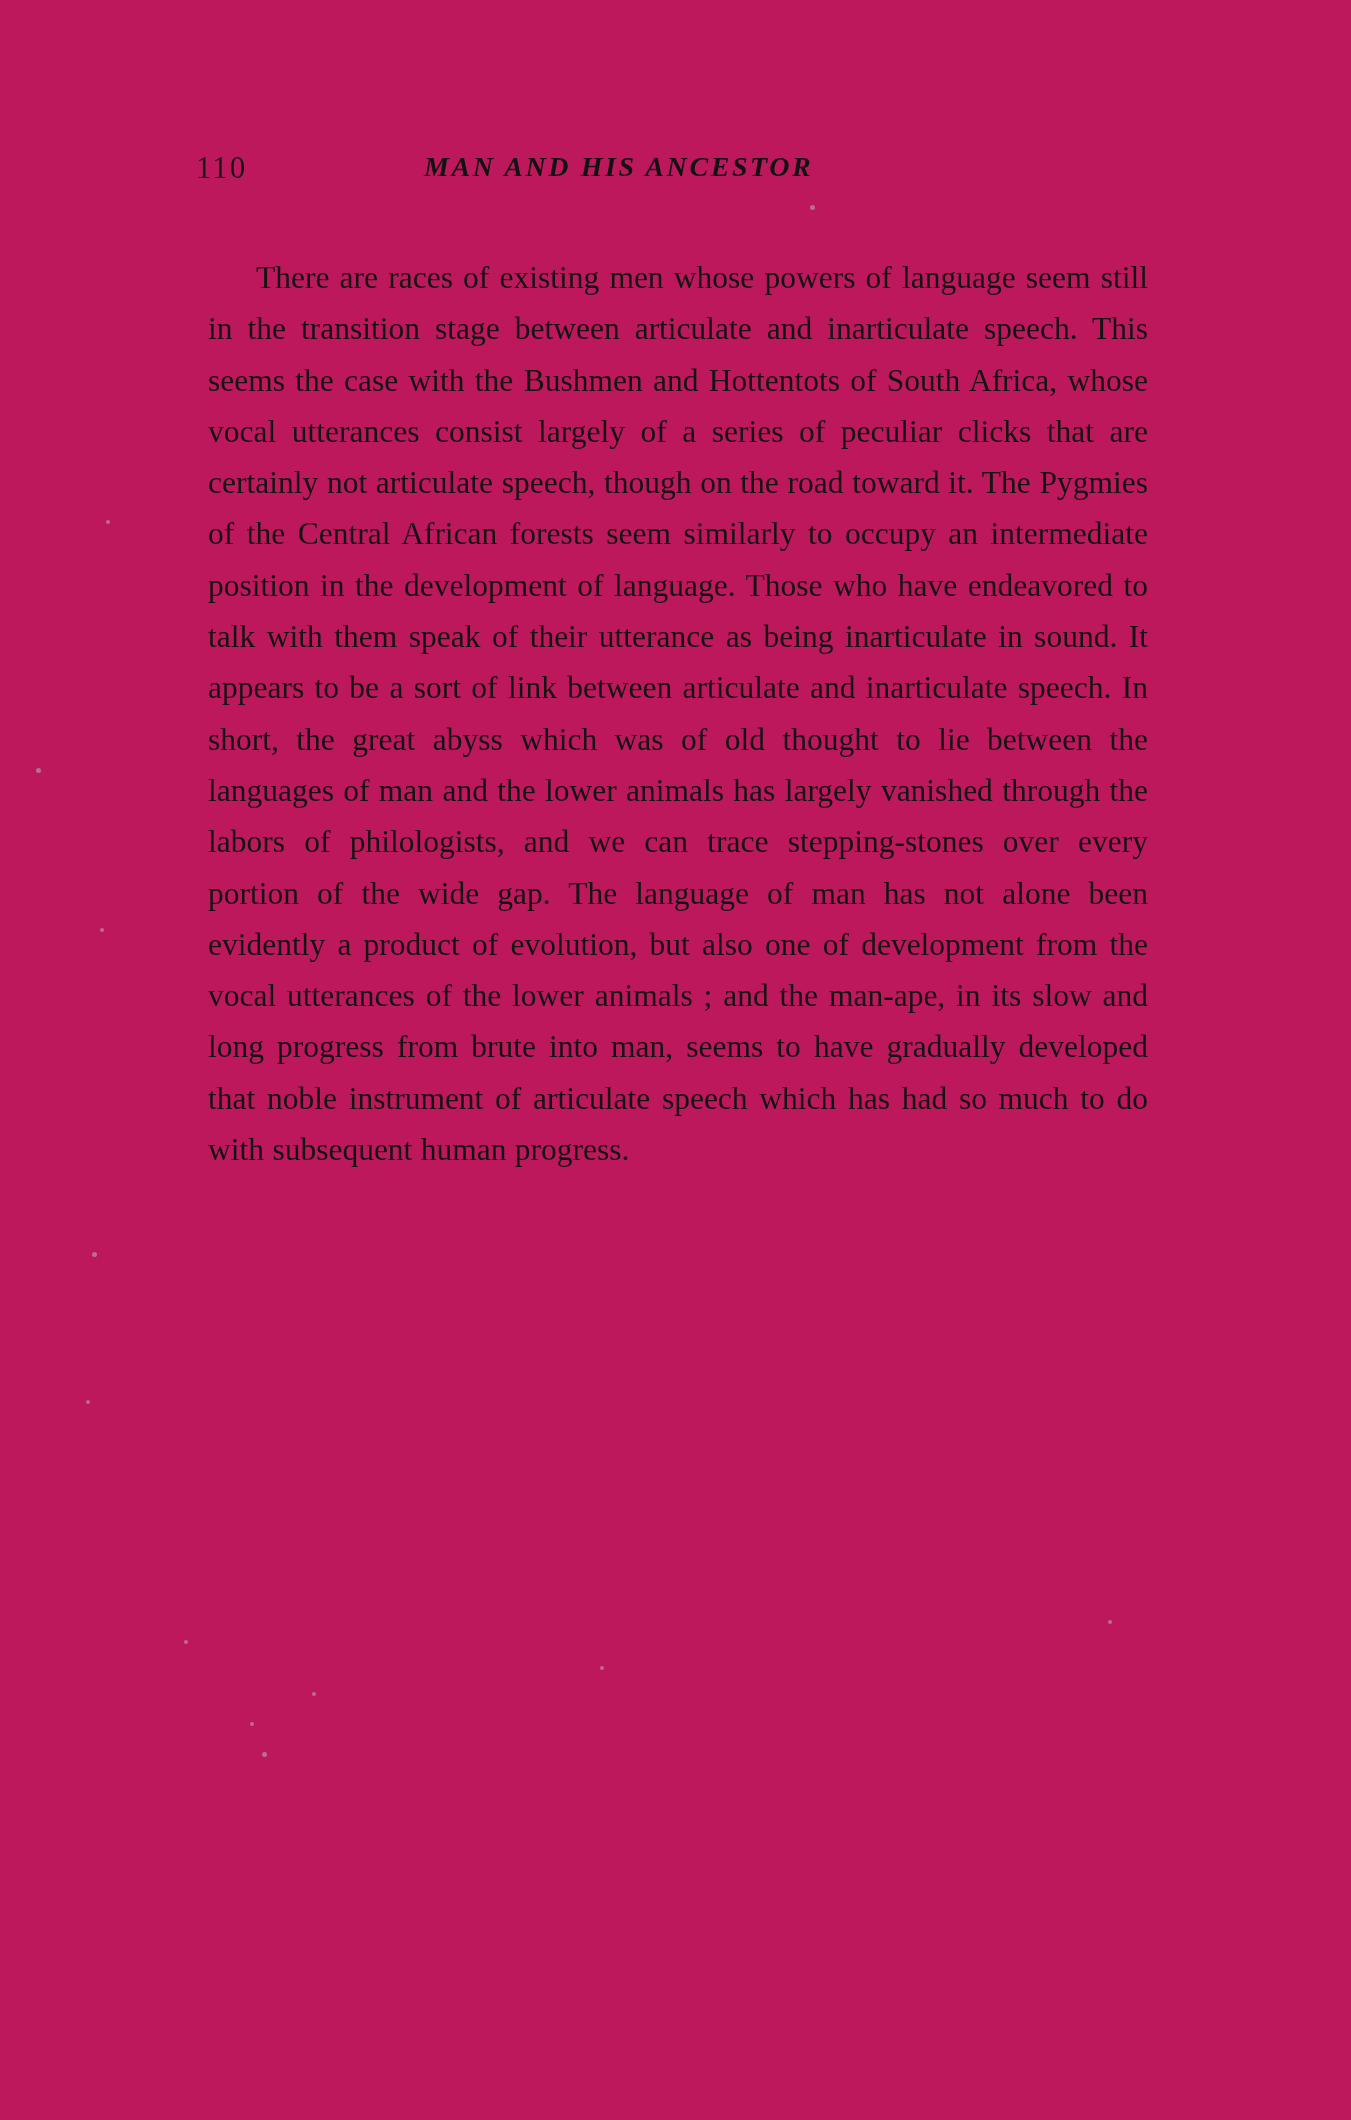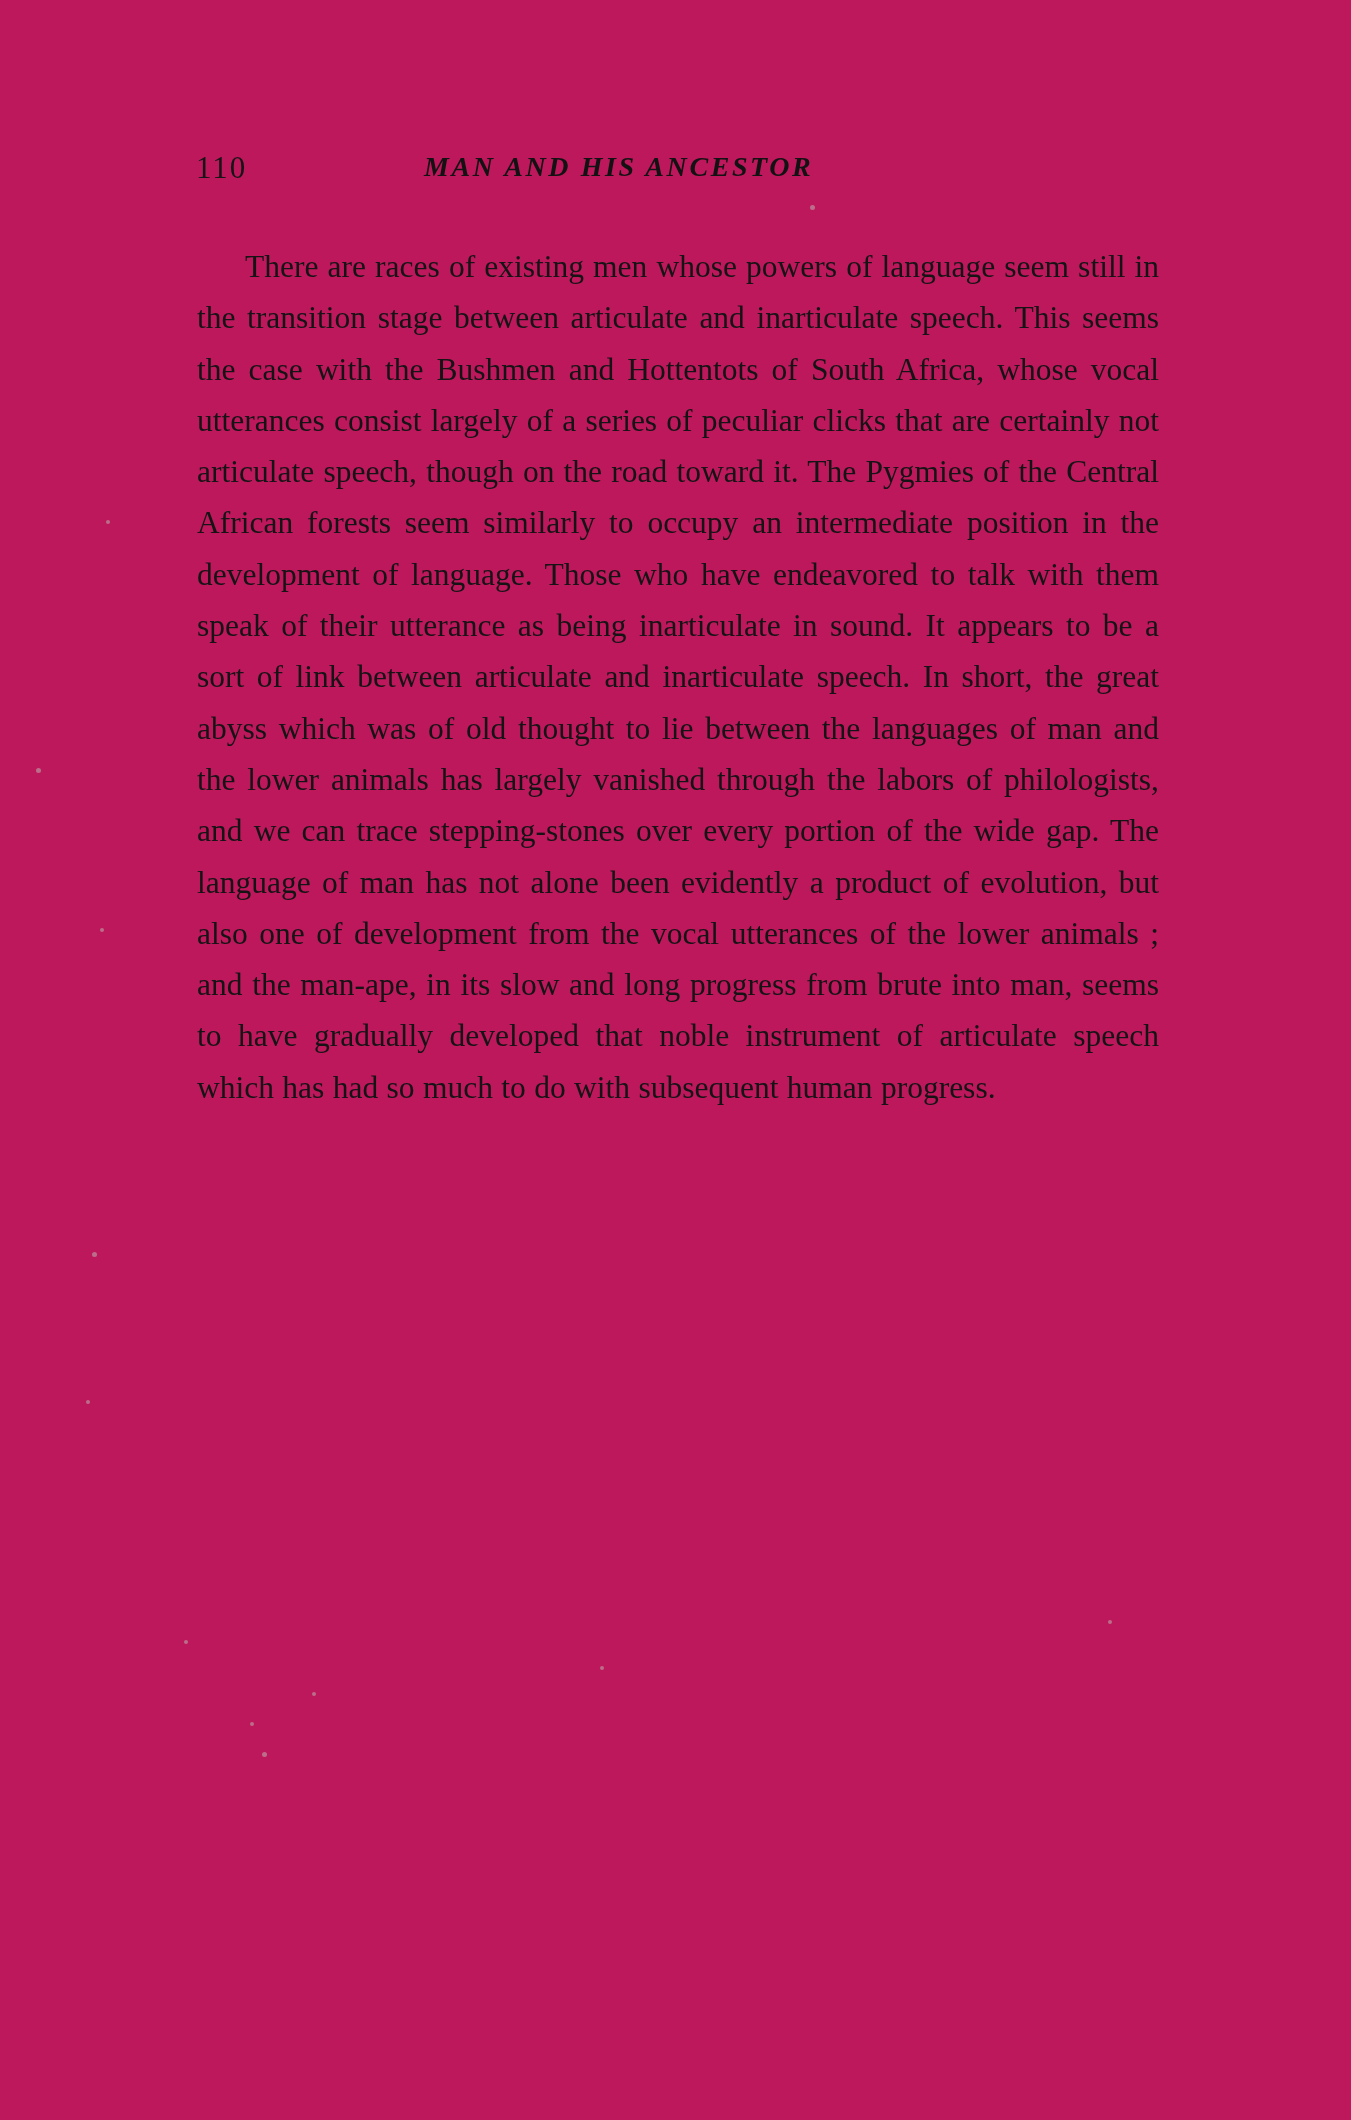--- a/index.html
+++ b/index.html
@@ -56,21 +56,21 @@
     top: 240px;
     left: 196px;
     width: 964px;
     font-size: 31.5px;
     line-height: 51.3px;
     text-align: justify;
     color: #141414;
     word-spacing: 0.5px;
   }
   .body-text p {
-    margin: 1px;
+    margin: 12px;
     text-indent: 48px;
   }
   .speck {
     position: absolute;
     background: #b9b5ad;
     border-radius: 50%;
     opacity: .55;
   }
 </style>
 </head>

